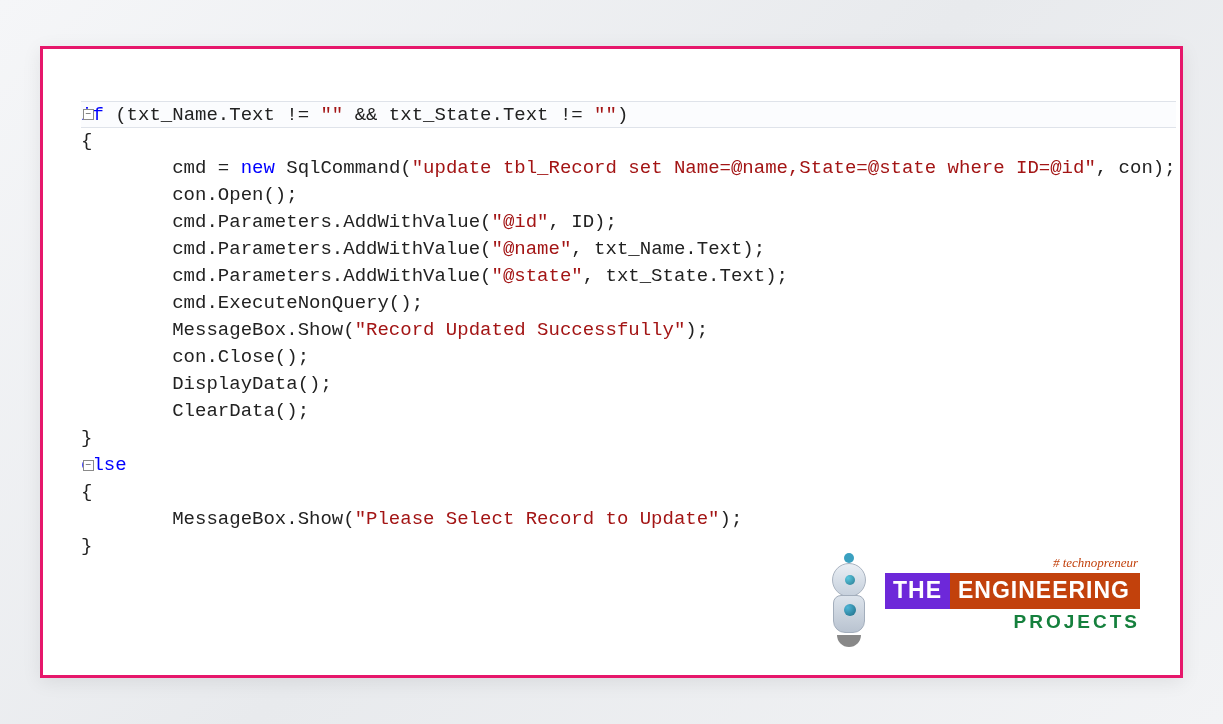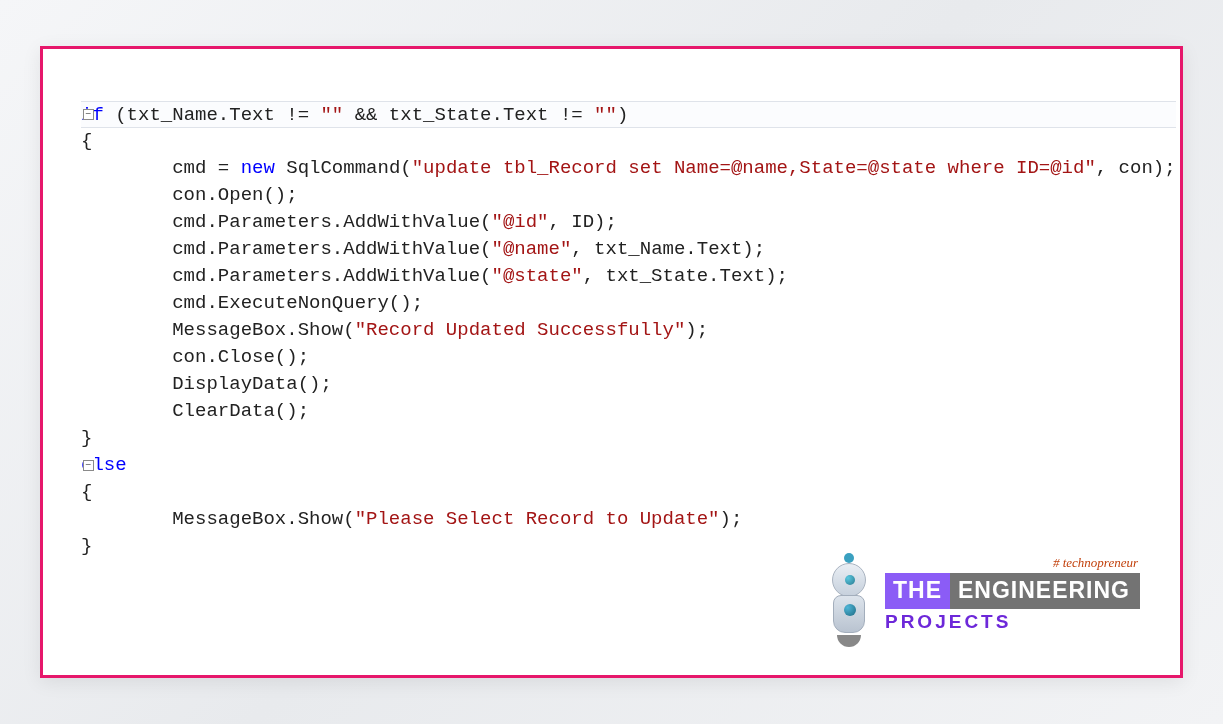--- a/index.html
+++ b/index.html
@@ -126,42 +126,43 @@
     font-size: 13px;
     color: #c2410c;
     font-style: italic;
     font-family: Georgia, serif;
   }
   .banner {
     display: flex;
     height: 36px;
   }
   .banner-left {
-    background: #8b5cf6;
+    background: #6d28d9;
     color: #fff;
     font-weight: 800;
     font-size: 23px;
     letter-spacing: 1px;
     padding: 4px 8px 0 8px;
     font-family: Arial, sans-serif;
   }
   .banner-right {
-    background: #737373;
+    background: #c2410c;
     color: #fff;
     font-weight: 800;
     font-size: 23px;
     letter-spacing: 1px;
     padding: 4px 10px 0 8px;
     font-family: Arial, sans-serif;
   }
   .projects {
+    text-align: right;
     font-size: 19px;
     font-weight: 800;
     letter-spacing: 3px;
-    color: #6d28d9;
+    color: #15803d;
     margin-top: 2px;
     font-family: Arial, sans-serif;
   }
 </style>
 </head>
 <body>
 
 <div class="frame">
 
   <div class="code-area">

